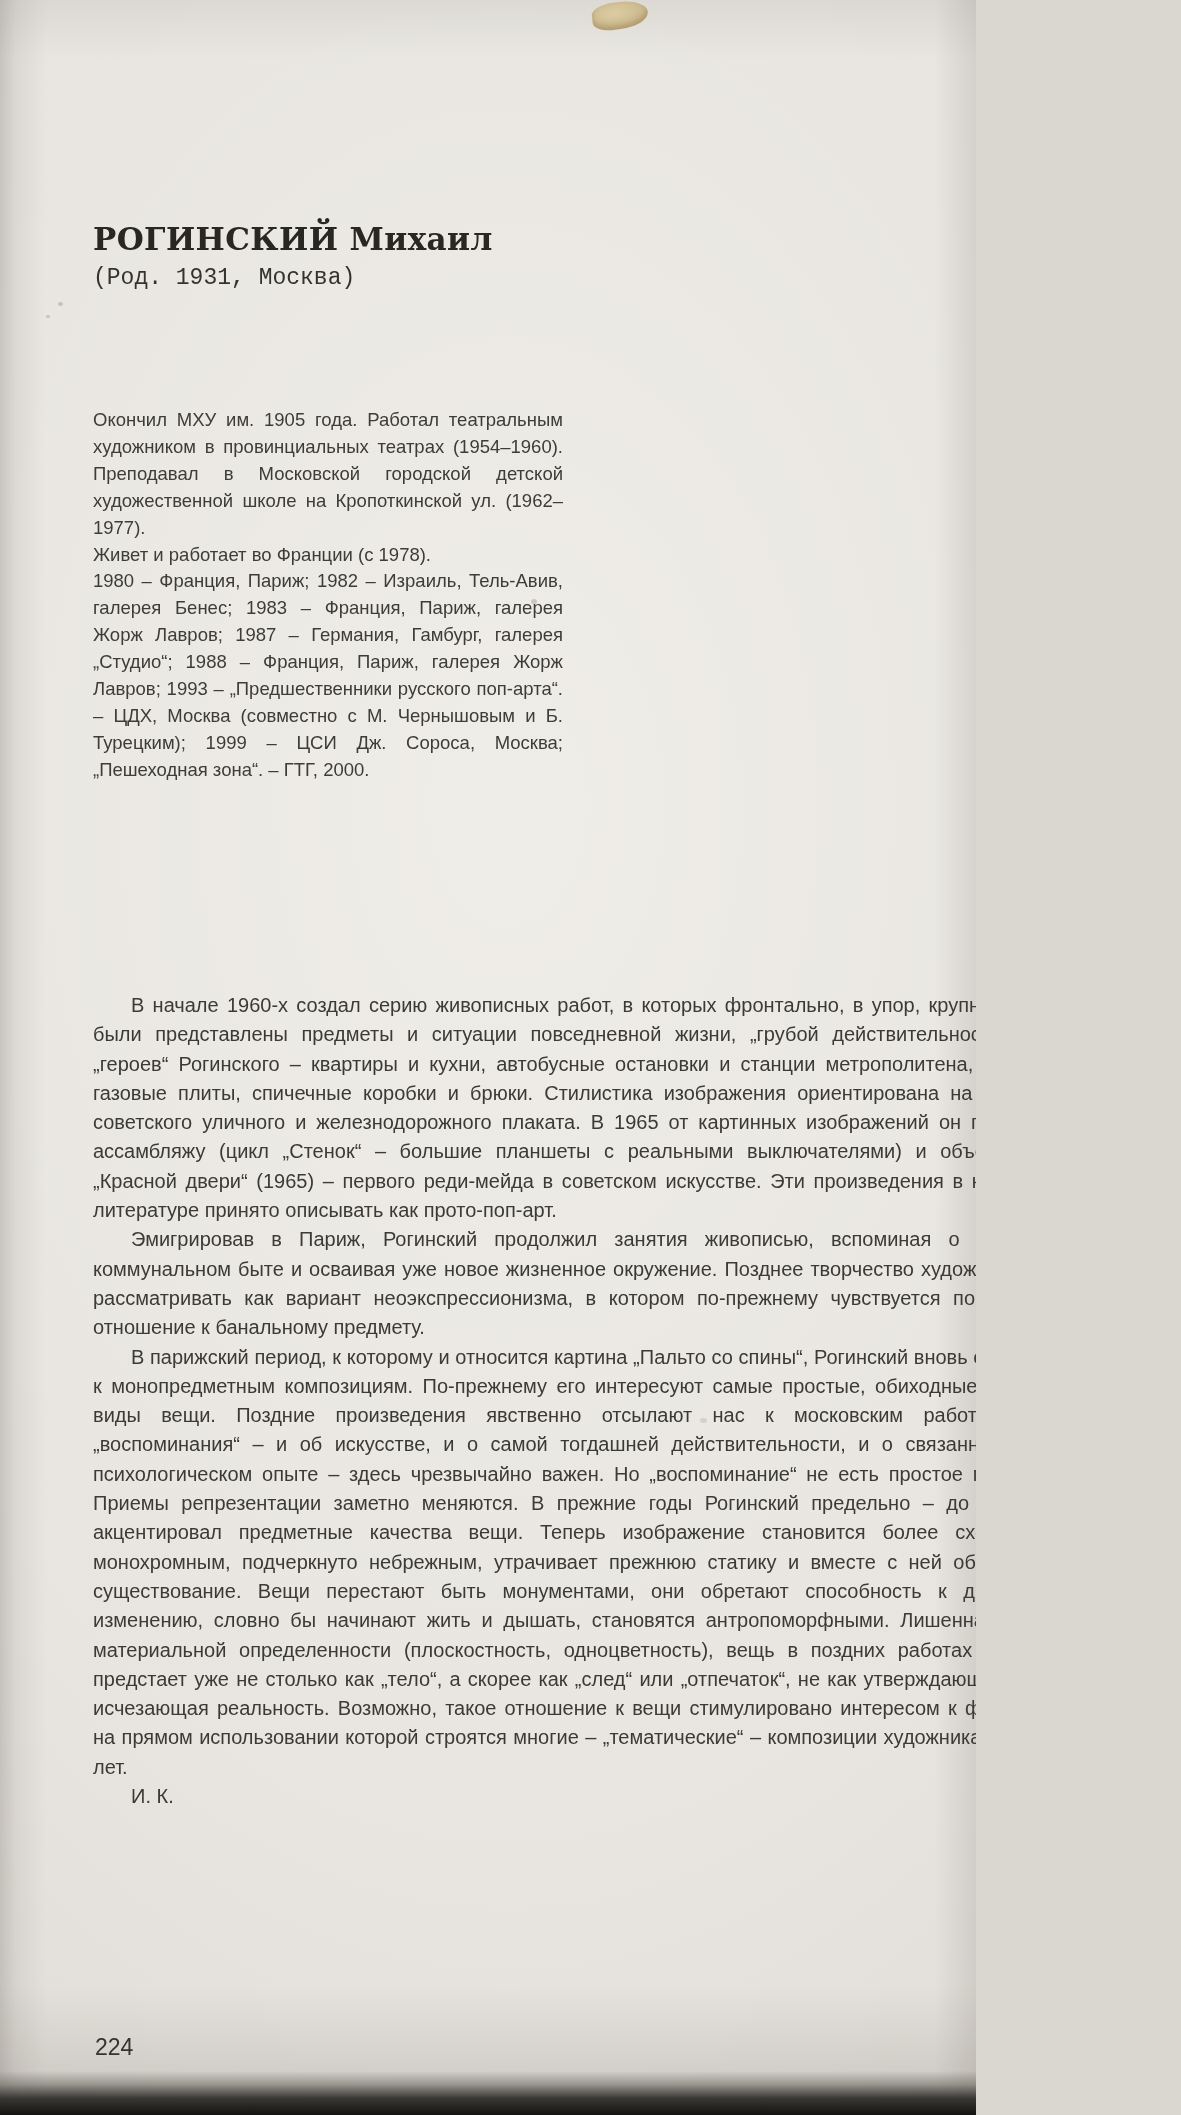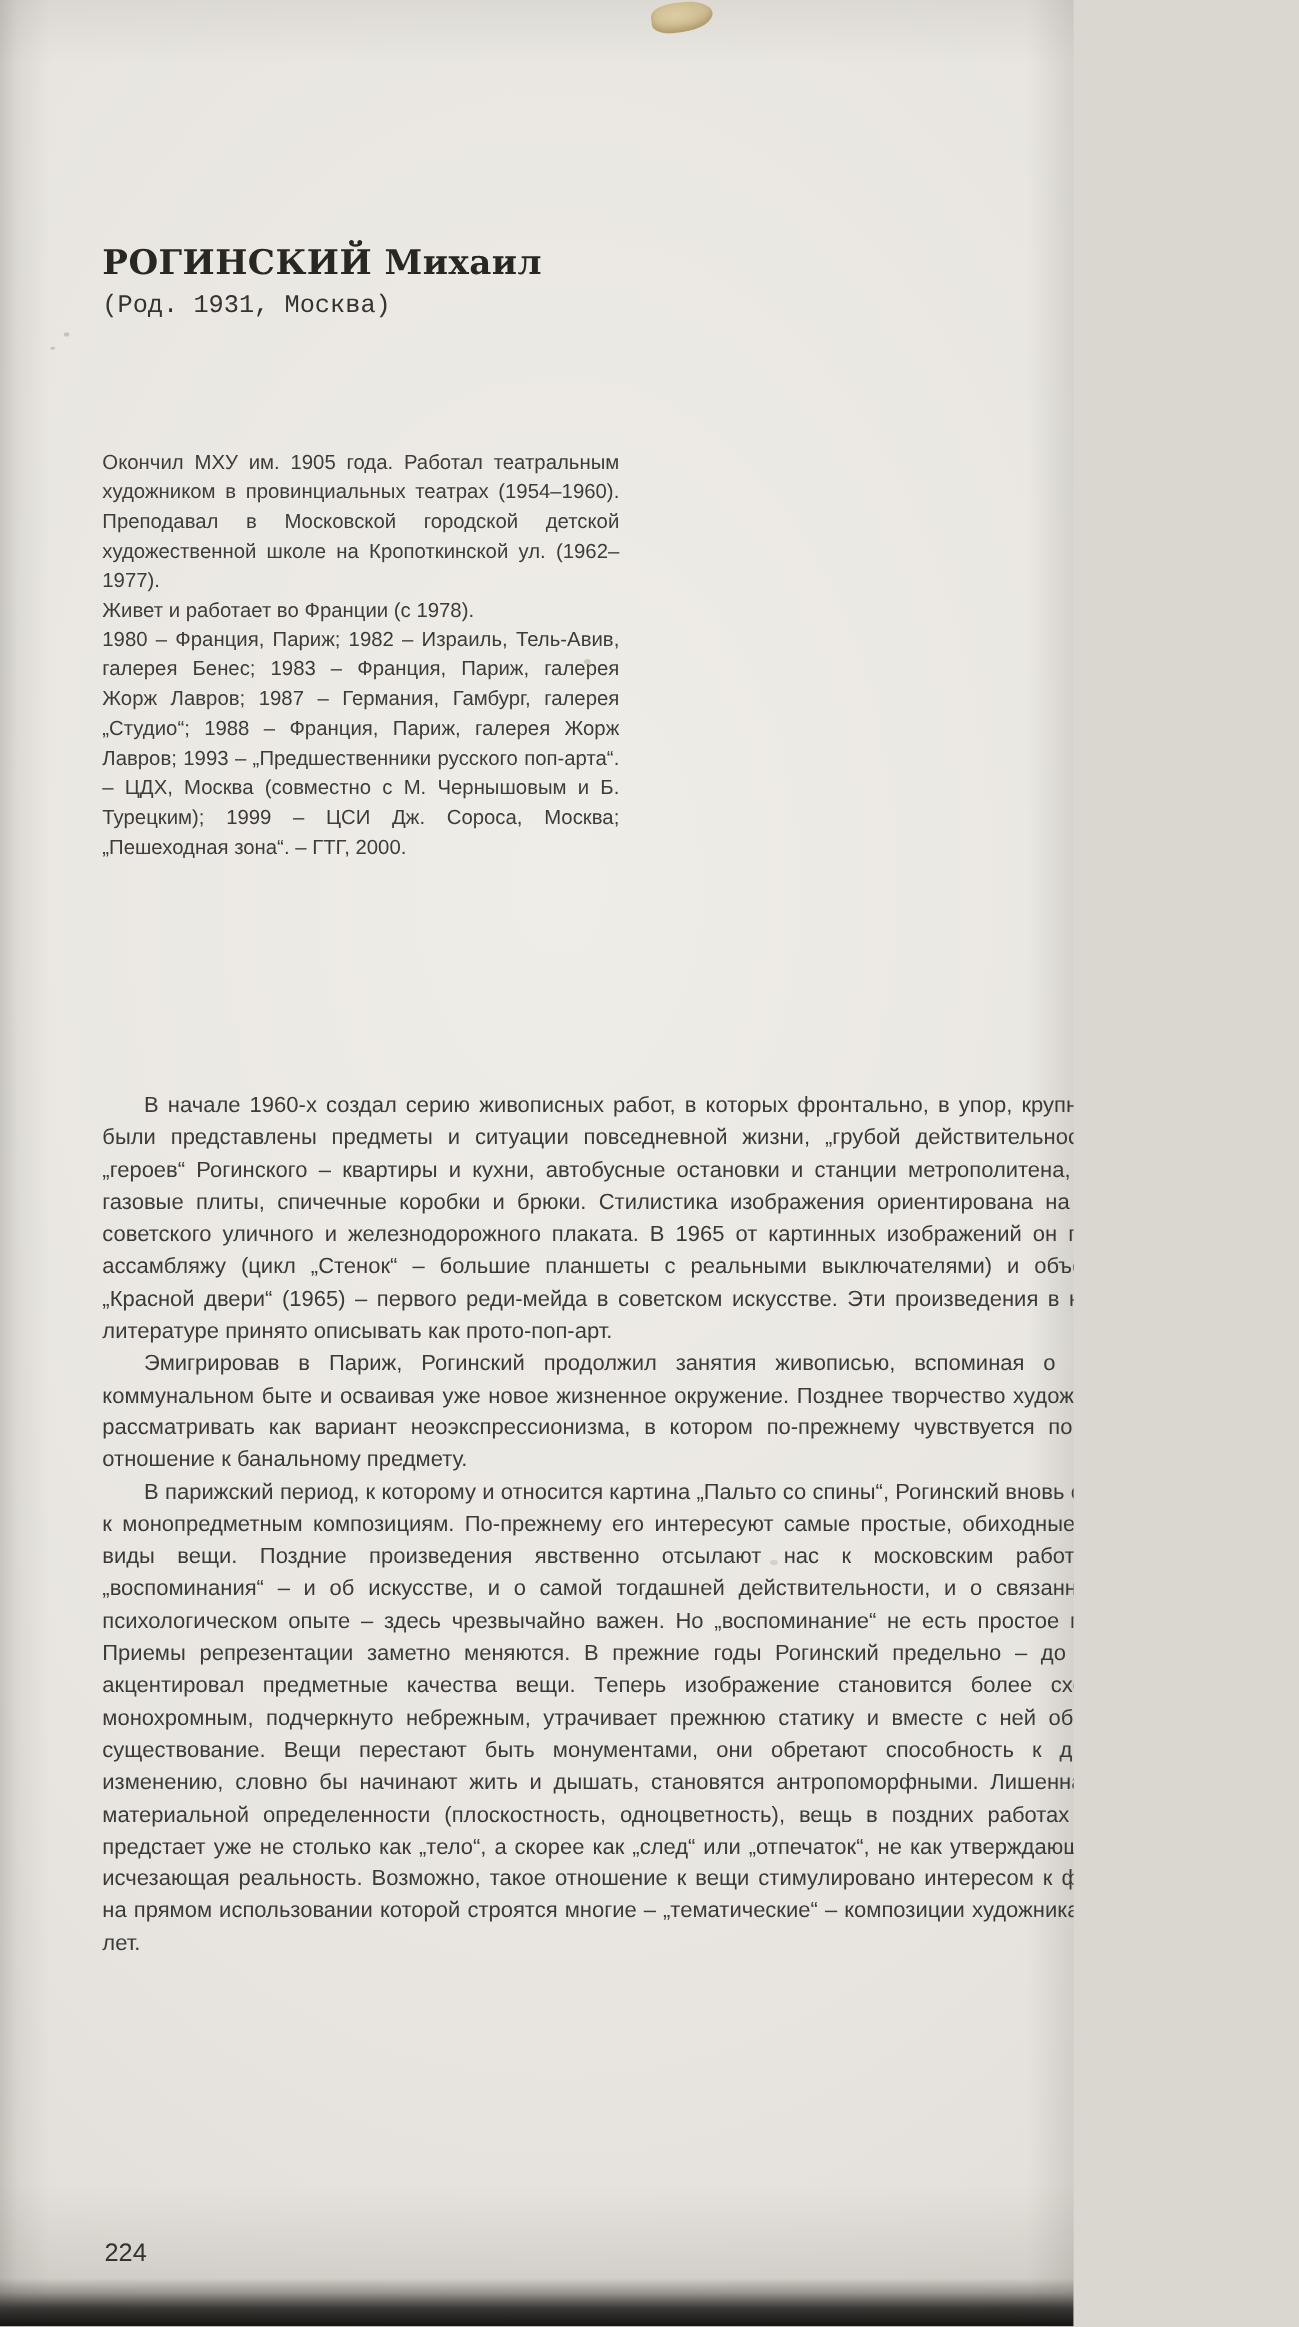--- a/index.html
+++ b/index.html
@@ -99,19 +99,20 @@
   <div class="bio">
     <p>Окончил МХУ им. 1905 года. Работал театральным художником в провинциальных театрах (1954–1960). Преподавал в Московской городской детской художественной школе на Кропоткинской ул. (1962–1977).</p>
     <p>Живет и работает во Франции (с 1978).</p>
     <p>1980 – Франция, Париж; 1982 – Израиль, Тель-Авив, галерея Бенес; 1983 – Франция, Париж, галерея Жорж Лавров; 1987 – Германия, Гамбург, галерея „Студио“; 1988 – Франция, Париж, галерея Жорж Лавров; 1993 – „Предшественники русского поп-арта“. – ЦДХ, Москва (совместно с М. Чернышовым и Б. Турецким); 1999 – ЦСИ Дж. Сороса, Москва; „Пешеходная зона“. – ГТГ, 2000.</p>
   </div>
 
   <div class="essay">
     <p>В начале 1960-х создал серию живописных работ, в которых фронтально, в упор, крупным планом были представлены предметы и ситуации повседневной жизни, „грубой действительности“. Среди „героев“ Рогинского – квартиры и кухни, автобусные остановки и станции метрополитена, примусы и газовые плиты, спичечные коробки и брюки. Стилистика изображения ориентирована на стилистику советского уличного и железнодорожного плаката. В 1965 от картинных изображений он переходит к ассамбляжу (цикл „Стенок“ – большие планшеты с реальными выключателями) и объекту. Автор „Красной двери“ (1965) – первого реди-мейда в советском искусстве. Эти произведения в критической литературе принято описывать как прото-поп-арт.</p>
     <p>Эмигрировав в Париж, Рогинский продолжил занятия живописью, вспоминая о московском коммунальном быте и осваивая уже новое жизненное окружение. Позднее творчество художника можно рассматривать как вариант неоэкспрессионизма, в котором по-прежнему чувствуется поп-артовское отношение к банальному предмету.</p>
     <p>В парижский период, к которому и относится картина „Пальто со спины“, Рогинский вновь обращается к монопредметным композициям. По-прежнему его интересуют самые простые, обиходные, видавшие виды вещи. Поздние произведения явственно отсылают нас к московским работам. Мотив „воспоминания“ – и об искусстве, и о самой тогдашней действительности, и о связанном с ними психологическом опыте – здесь чрезвычайно важен. Но „воспоминание“ не есть простое повторение. Приемы репрезентации заметно меняются. В прежние годы Рогинский предельно – до иллюзии – акцентировал предметные качества вещи. Теперь изображение становится более схематичным, монохромным, подчеркнуто небрежным, утрачивает прежнюю статику и вместе с ней обособленное существование. Вещи перестают быть монументами, они обретают способность к движению и изменению, словно бы начинают жить и дышать, становятся антропоморфными. Лишенная прежней материальной определенности (плоскостность, одноцветность), вещь в поздних работах Рогинского предстает уже не столько как „тело“, а скорее как „след“ или „отпечаток“, не как утверждающаяся, а как исчезающая реальность. Возможно, такое отношение к вещи стимулировано интересом к фотографии, на прямом использовании которой строятся многие – „тематические“ – композиции художника последних лет.</p>
+    <p class="signature">И. К.</p>
   </div>
 
   <div class="page-number">224</div>
 
   <div class="bottom-band"></div>
 
 </div>
 
 </body></html>

